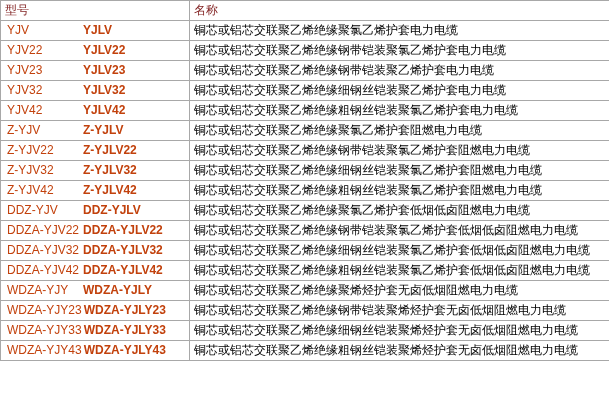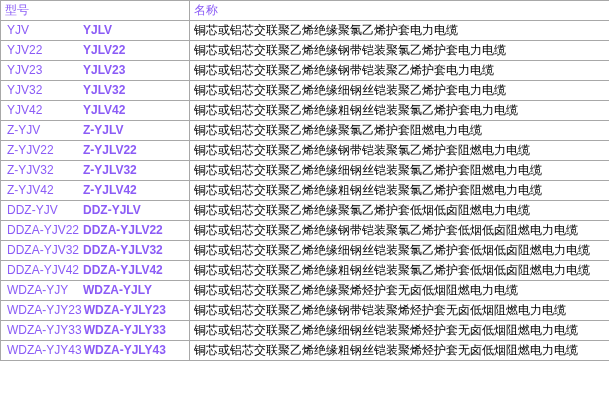--- a/index.html
+++ b/index.html
@@ -26,25 +26,25 @@
     line-height: 15px;
   }
   th.col-model, td.col-model {
     width: 180px;
   }
   th.col-name, td.col-name {
     width: 425px;
   }
   th {
     font-weight: normal;
-    color: #8b5cf6;
+    color: #7f1d1d;
     text-align: left;
   }
   td.col-model {
-    color: #8b5cf6;
+    color: #c2410c;
     white-space: nowrap;
     padding: 2px 2px 2px 4px;
   }
   .model-inner {
     display: flex;
     align-items: center;
   }
   .model-a {
     display: inline-block;
     min-width: 74px;

